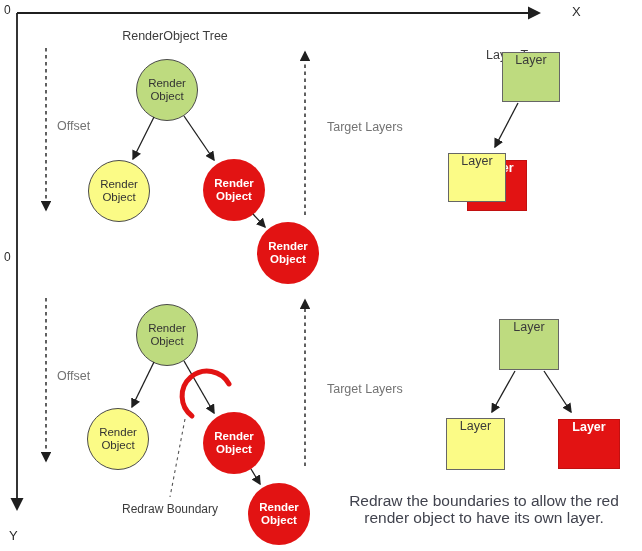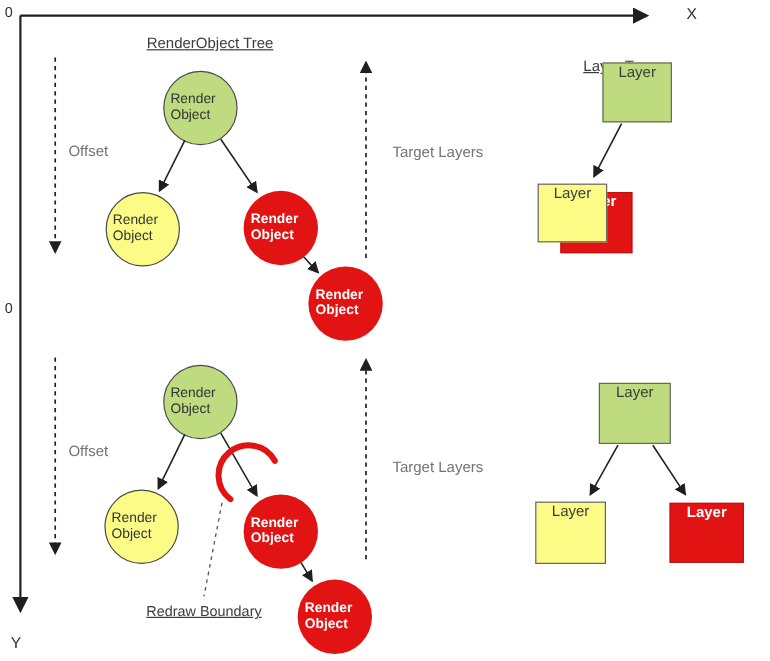--- a/index.html
+++ b/index.html
@@ -6,25 +6,25 @@
   #canvas{
     position:relative;
     width:642px;height:551px;
     background:#ffffff;
     font-family:"Liberation Sans","DejaVu Sans",sans-serif;
     color:var(--text-dark,#333);
     overflow:hidden;
   }
   #overlay{position:absolute;left:0;top:0;width:642px;height:551px;pointer-events:none;z-index:30;}
   .lbl{position:absolute;white-space:nowrap;color:#383838;}
-  .lbl.center{text-align:center;text-decoration:underline;}
+  .lbl.center{text-align:center;}
   .c-node{
     position:absolute;width:62px;height:62px;border-radius:50%;
     box-sizing:border-box;display:flex;align-items:center;justify-content:center;
-    text-align:left;font-size:11.5px;line-height:1.15;z-index:10;
+    text-align:center;font-size:11.5px;line-height:1.15;z-index:10;
   }
   .c-node span{display:inline-block;width:50px;}
   .c-green{background:var(--node-green,#bedb7f);border:1.6px solid #4a4a4a;color:#333;}
   .c-yellow{background:var(--node-yellow,#fbfb86);border:1.6px solid #4a4a4a;color:#333;}
   .c-red{background:var(--node-red,#e21313);color:#ffffff;font-weight:bold;}
   .s-node{
     position:absolute;box-sizing:border-box;display:flex;align-items:flex-start;justify-content:center;
     font-size:12.5px;z-index:10;
   }
   .s-green{background:var(--node-green,#bedb7f);border:1px solid #666;color:#3a3a3a;}
@@ -106,20 +106,24 @@
         <span>Layer</span>
       </div>
     <div class="s-node s-yellow" style="left:446px;top:418px;width:59px;height:52px;">
         <span>Layer</span>
       </div>
     <div class="s-node s-red" style="left:558px;top:419px;width:62px;height:50px;">
         <span>Layer</span>
       </div>
   </div>
 
+  <div class="caption">
+    <div>Redraw the boundaries to allow the red</div>
+    <div>render object to have its own layer.</div>
+  </div>
 
   <svg id="overlay" xmlns="http://www.w3.org/2000/svg" viewBox="0 0 642 551">
     <defs>
       <marker id="ah" viewBox="0 0 10 10" refX="8.5" refY="5" markerWidth="7.5" markerHeight="7.5" orient="auto">
         <path d="M0 0 L10 5 L0 10 z" fill="#1f1f1f"></path>
       </marker>
     </defs>
 
     <path d="M17 13 L539 13" stroke="#1f1f1f" stroke-width="1.8" marker-end="url(#ah)"></path>
     <path d="M17 13 L17 509" stroke="#1f1f1f" stroke-width="1.8" marker-end="url(#ah)"></path>

